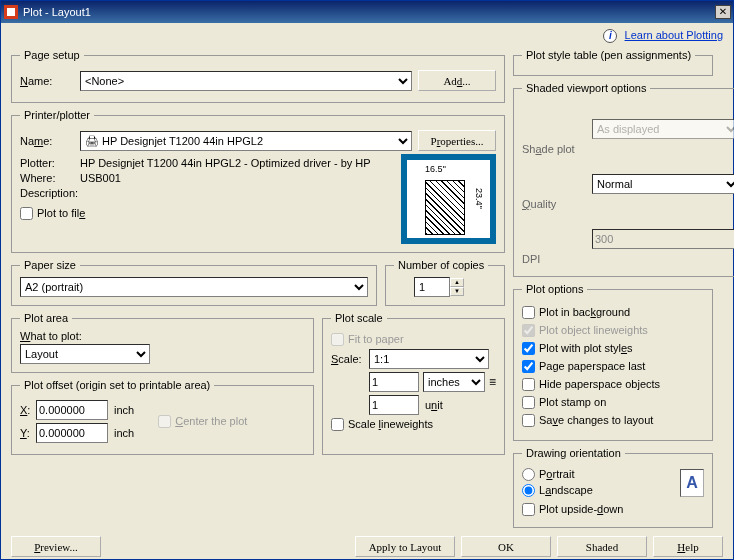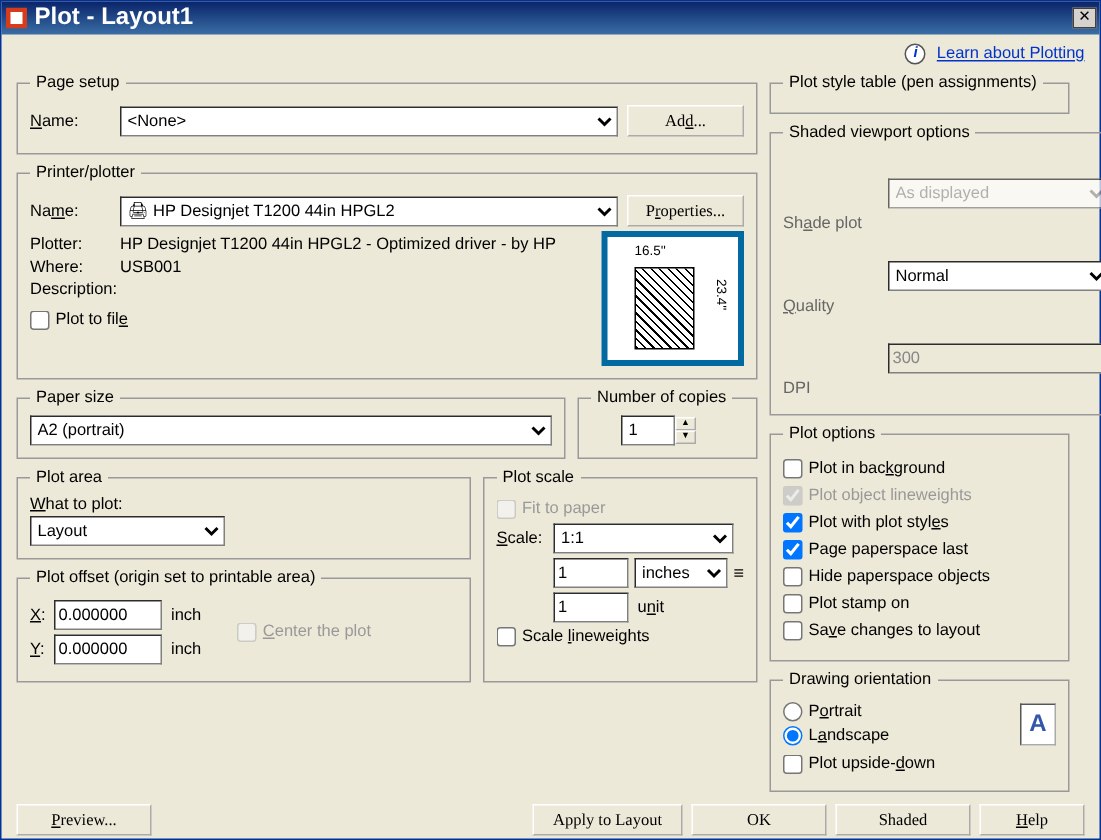--- a/index.html
+++ b/index.html
@@ -1,41 +1,41 @@
 <!DOCTYPE html>
 <html><head>
 <meta charset="utf-8">
 <style>
 * { box-sizing: border-box; }
 body { margin: 0; font-family: Tahoma, Arial, sans-serif; font-size: 11px; background: #ECE9D8; color: #000; }
 .window { width: 734px; height: 560px; background: #ECE9D8; border: 1px solid #003399; }
 .titlebar { background: linear-gradient(#0A246A, #3A6EA5); height: 22px; display: flex; align-items: center; padding: 0 2px; }
 .titlebar .app-icon { width: 16px; height: 16px; display: flex; align-items: center; justify-content: center; margin-right: 4px; }
-.titlebar .title { color: #fff; font-weight: bold; font-size: 16px; flex: 1; }
+.titlebar .title { color: #fff; font-weight: normal; font-size: 11px; flex: 1; }
 .title-btn { width: 16px; height: 14px; background: #D6D3CE; border: 1px solid #404040; font-size: 10px; text-align: center; line-height: 12px; }
 .content { padding: 6px 10px 8px 10px; position: relative; }
 .help-row { text-align: right; padding-bottom: 6px; }
 .help-link { color: #0033CC; text-decoration: underline; cursor: pointer; }
 .info-icon { display: inline-block; width: 14px; height: 14px; border-radius: 50%; border: 1px solid #555; color: #0033CC; line-height: 12px; text-align: center; font-style: italic; font-weight: bold; font-size: 10px; margin-right: 4px; vertical-align: middle; background: #fff; }
 fieldset { border: 1px solid #999; padding: 6px 8px 8px 8px; margin: 0; }
 legend { font-size: 11px; padding: 0 4px; }
 .row { display: flex; align-items: center; margin: 3px 0; }
 .row label { width: 60px; }
 .row label.lbl2 { width: 70px; color: #666; margin-top: 40px; }
 select, input[type=text] { font-family: Tahoma, Arial, sans-serif; font-size: 11px; background: #fff; border: 1px inset #808080; height: 20px; padding: 1px 2px; }
 select { padding: 0; }
 .btn { font-family: Tahoma; font-size: 11px; background: #ECE9D8; border: 1px outset #fff; padding: 2px 8px; height: 21px; cursor: pointer; }
 input[type=checkbox], input[type=radio] { margin: 0 4px 0 0; vertical-align: middle; }
 .ck { display: flex; align-items: flex-start; margin: 3px 0; }
 .underline { text-decoration: underline; }
 .disabled { color: #999; }
 .main-grid { display: flex; gap: 8px; }
 .left-col { width: 494px; }
 .right-col { width: 200px; }
-.preview-box { border: 4px solid #0369a1; width: 95px; height: 90px; position: relative; background: #fff; padding: 4px; }
+.preview-box { border: 6px solid #0369a1; width: 95px; height: 90px; position: relative; background: #fff; padding: 4px; }
 .inner-preview { position: absolute; left: 18px; top: 20px; width: 40px; height: 55px; border: 1px solid #000; }
 .hatch { width: 100%; height: 100%; background: repeating-linear-gradient(45deg, #000 0, #000 1px, transparent 1px, transparent 4px); }
 .dim-top { position: absolute; top: 4px; left: 18px; font-size: 9px; }
 .dim-right { position: absolute; top: 28px; right: 6px; writing-mode: vertical-lr; font-size: 9px; }
 .edit-icon { width: 22px; height: 20px; border: 1px outset #fff; display: flex; align-items: center; justify-content: center; margin-left: 2px; }
 .plot-options .ck { margin: 5px 0; }
 .equals { margin-left: 4px; font-size: 12px; }
 .bottom-bar { display: flex; align-items: center; gap: 6px; margin-top: 8px; }
 .bottom-bar .spacer { flex: 1; }
 .btn-w { width: 90px; }

